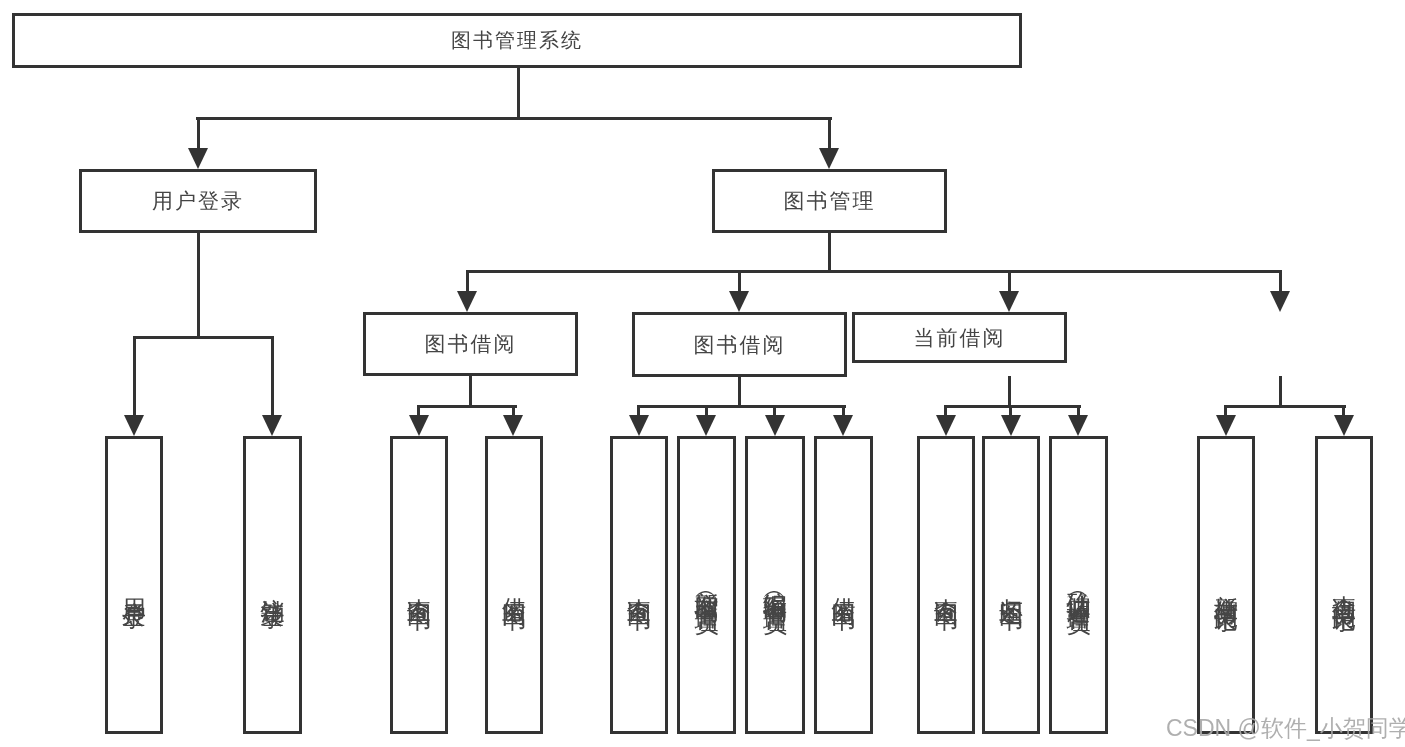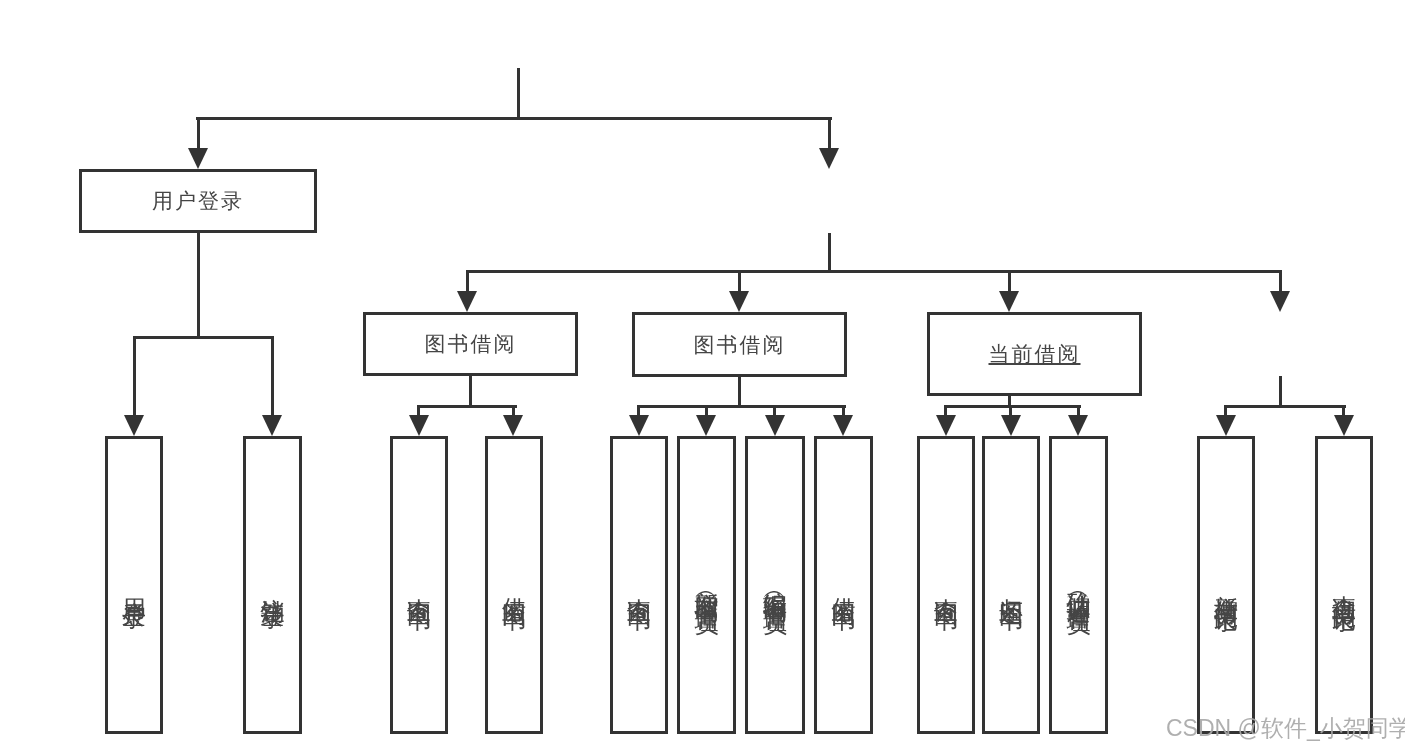--- a/index.html
+++ b/index.html
@@ -123,32 +123,38 @@
   <div class="arrow" style="left:629px; top:415px;"></div>
   <div class="arrow" style="left:696px; top:415px;"></div>
   <div class="arrow" style="left:765px; top:415px;"></div>
   <div class="arrow" style="left:833px; top:415px;"></div>
   <div class="arrow" style="left:936px; top:415px;"></div>
   <div class="arrow" style="left:1001px; top:415px;"></div>
   <div class="arrow" style="left:1068px; top:415px;"></div>
   <div class="arrow" style="left:1216px; top:415px;"></div>
   <div class="arrow" style="left:1334px; top:415px;"></div>
 
+  <div class="box h root" style="left:12px; top:13px; width:1010px; height:55px;">
+    <span>图书管理系统</span>
+  </div>
 
   <div class="box h" style="left:79px; top:169px; width:238px; height:64px;">
     <span>用户登录</span>
   </div>
+  <div class="box h" style="left:712px; top:169px; width:235px; height:64px;">
+    <span>图书管理</span>
+  </div>
 
   <div class="box h" style="left:363px; top:312px; width:215px; height:64px;">
     <span>图书借阅</span>
   </div>
   <div class="box h" style="left:632px; top:312px; width:215px; height:65px;justify-content:center;">
     <span>图书借阅</span>
   </div>
-  <div class="box h" style="left:927px; top:312px; width:215px; height:84px;text-decoration:underline;">
+  <div class="box h" style="left:852px; top:312px; width:215px; height:51px;">
     <span>当前借阅</span>
   </div>
 
   <div class="box v" style="left:105px; top:436px; width:58px; height:298px;">
     <span>用户登录</span>
   </div>
   <div class="box v" style="left:243px; top:436px; width:59px; height:298px;">
     <span>注销登录</span>
   </div>
 

